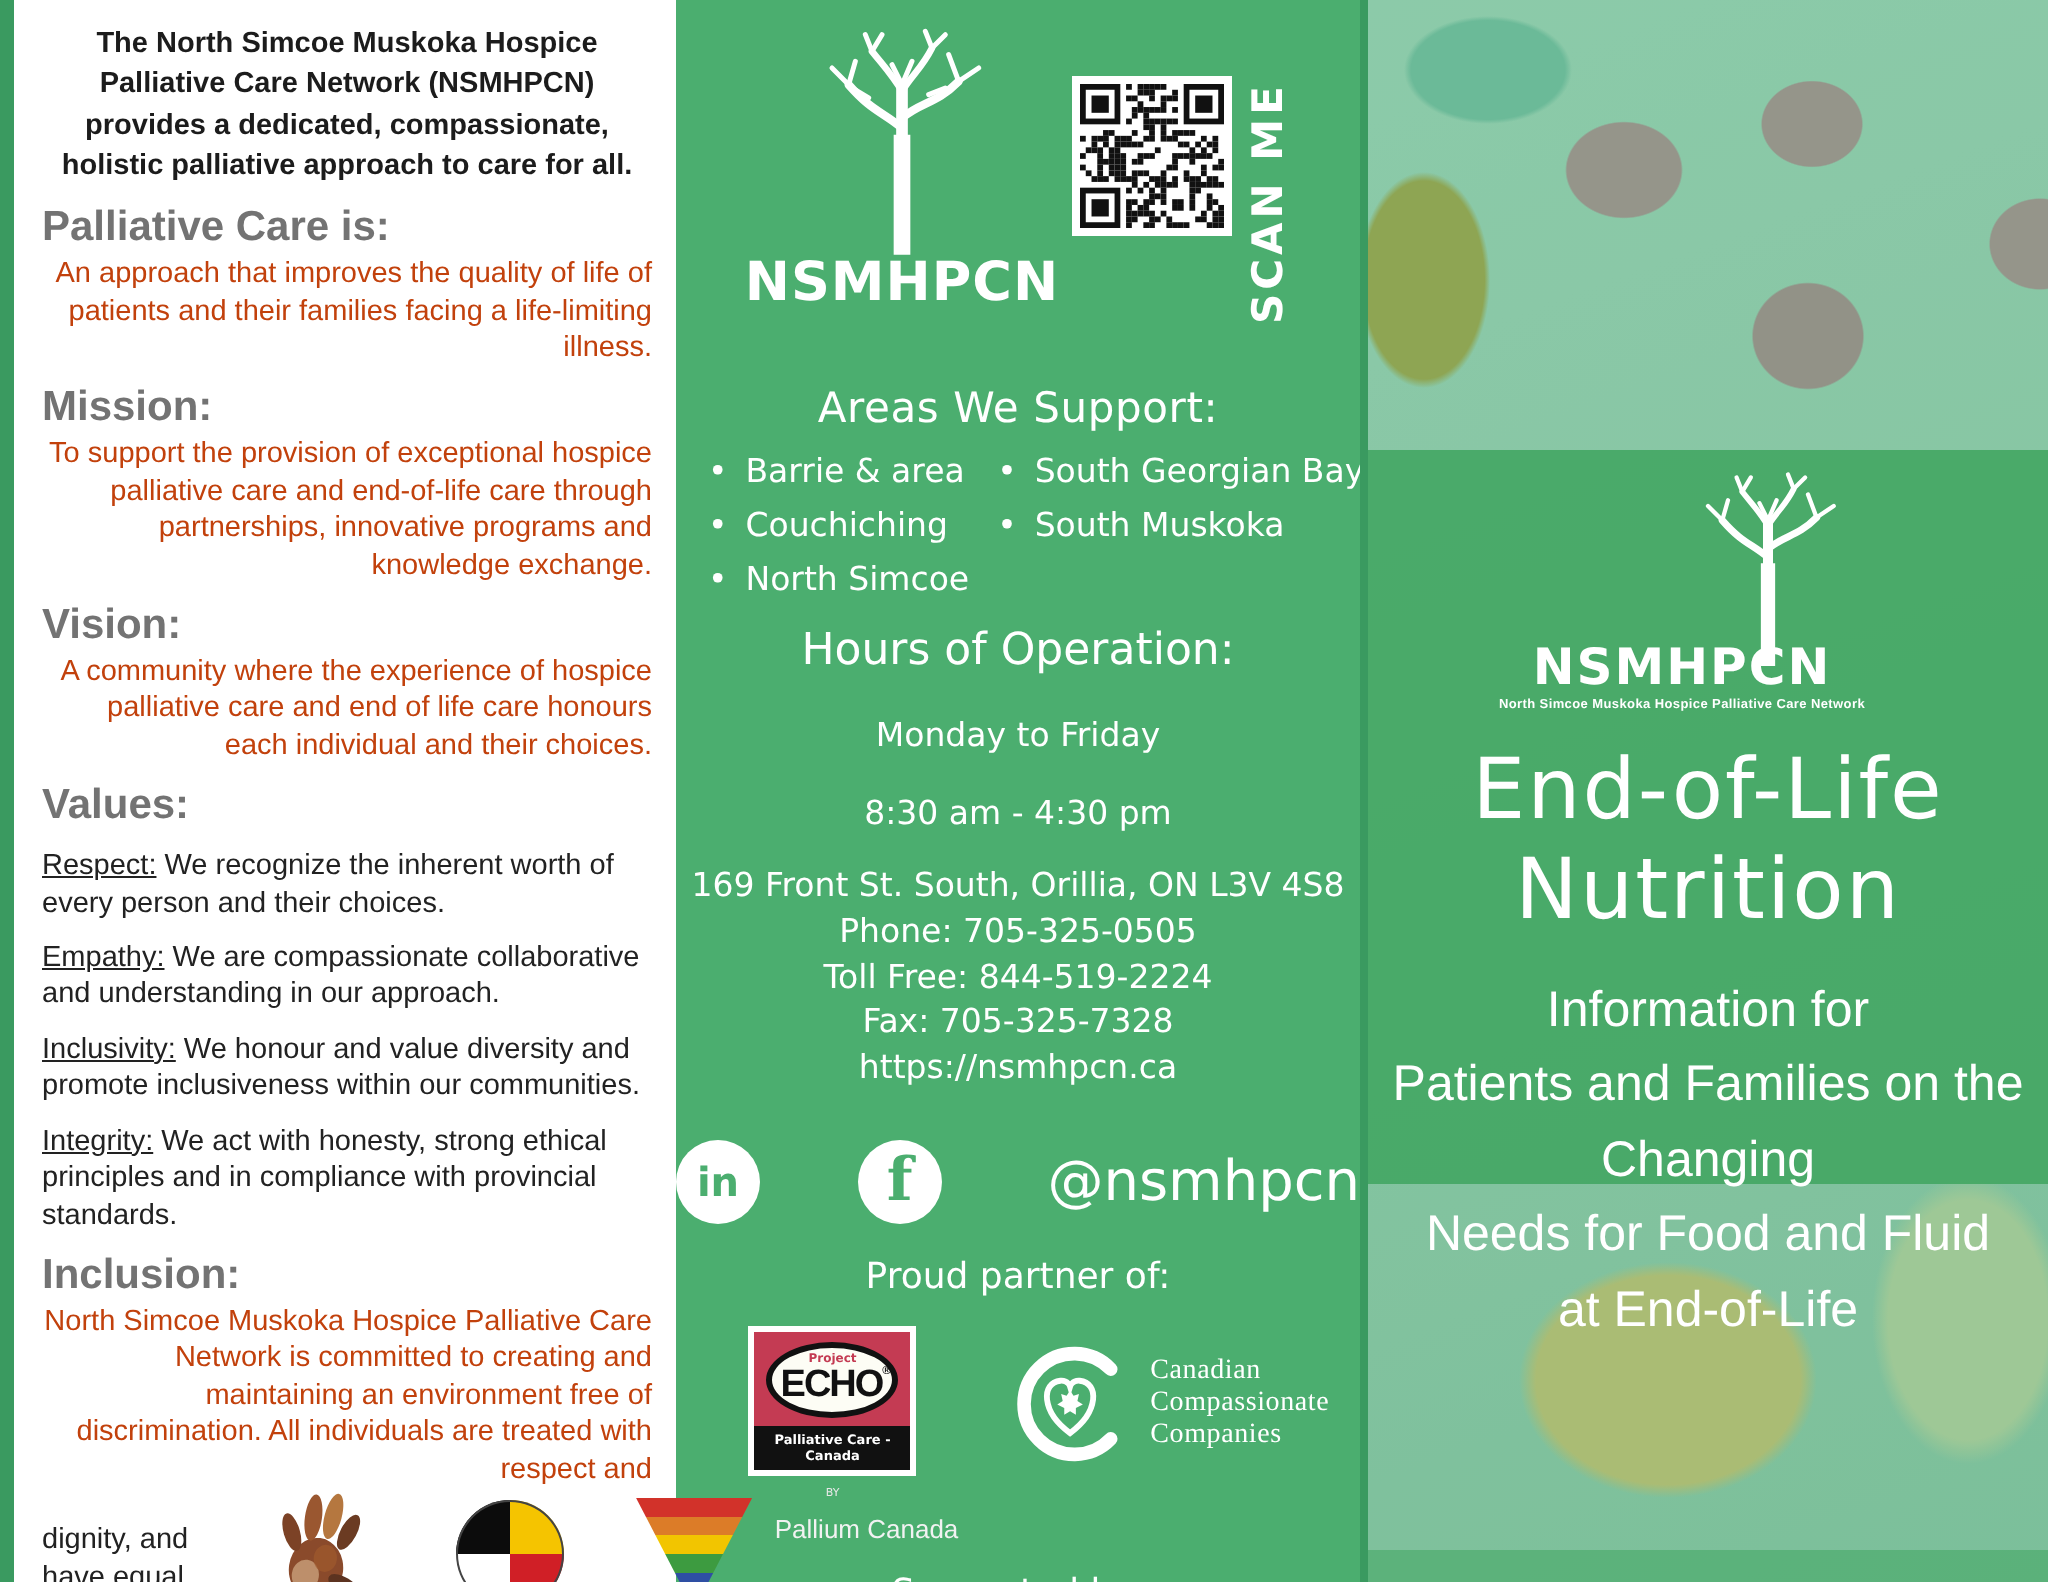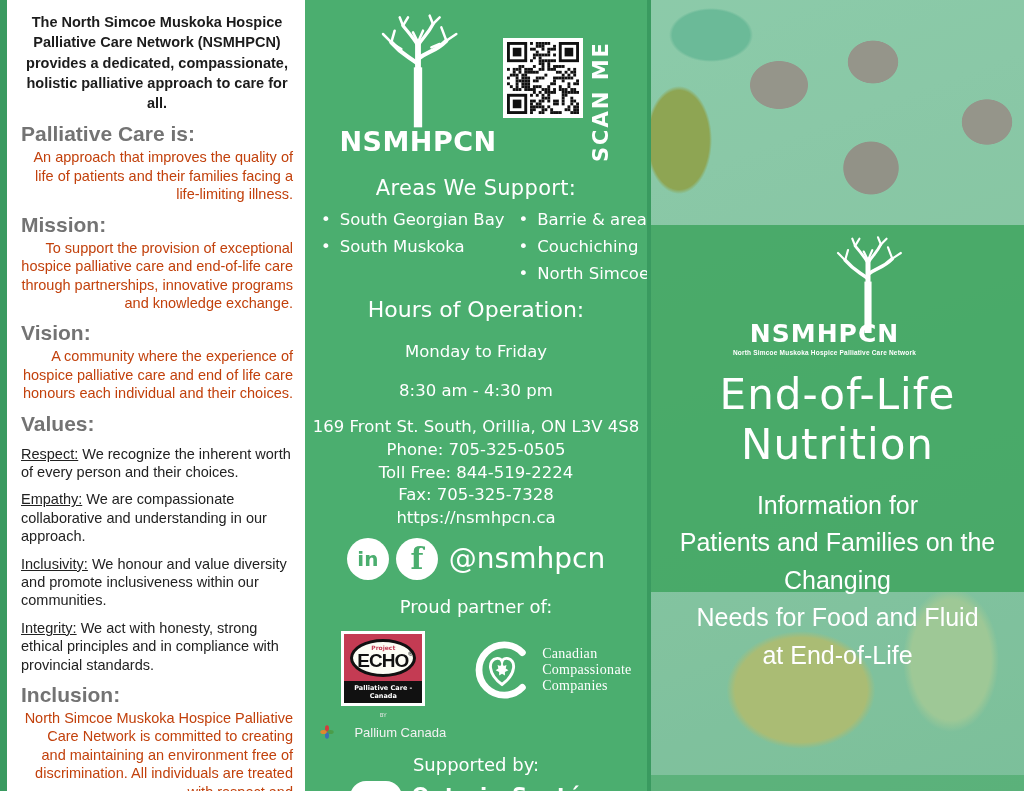--- a/index.html
+++ b/index.html
@@ -4,21 +4,21 @@
 <style>
   * { margin:0; padding:0; box-sizing:border-box; }
   html,body { background:#ffffff; }
   .page {
     position:relative; width:1024px; height:791px; display:flex;
     font-family:"Liberation Sans", sans-serif; overflow:hidden;
     border-left:7px solid #3a9a60;
   }
   
   .left-panel {
-    width:298px; height:100%; background:#ffffff; color:#1c1c1c;
+    width:331px; height:100%; background:#ffffff; color:#1c1c1c;
     padding:8px 12px 6px 14px; flex-shrink:0;
   }
   .intro { font-weight:bold; text-align:center; font-size:14.5px; line-height:1.4; padding:4px 2px 0 2px; }
   .lp-h { font-size:21px; font-weight:bold; color:#737373; margin-top:9px; margin-bottom:2px; }
   .lp-body { font-size:14.5px; line-height:1.27; color:#c2410c;text-align:right; }
   .value-item { font-size:14.5px; line-height:1.27; color:#222; margin-top:9px; }
   .value-term { text-decoration:underline; }
   .inclusion-flex { display:flex; align-items:flex-end; gap:6px; }
   .inclusion-tail { width:100px; font-size:14.5px; line-height:1.3; color:#222; }
   .inclusion-icons { display:flex; align-items:center; gap:36px; padding-bottom:8px; padding-left:16px; }
@@ -42,28 +42,28 @@
   .mid-top { display:flex; justify-content:center; align-items:flex-start; gap:6px; }
   .tree-block { display:flex; flex-direction:column; align-items:center; }
   .tree-svg { width:100px; height:118px; }
   .mid-logo-word { font-size:27px; font-weight:bold; letter-spacing:0.5px; margin-top:-2px; }
   .qr-wrap { background:#ffffff; padding:4px; margin-top:28px; width:80px; height:80px; }
   .qr-wrap svg { width:72px; height:72px; display:block; }
   .scan-me {
     writing-mode:vertical-rl; transform:rotate(180deg);
     font-size:21px; font-weight:600; letter-spacing:2px; margin-top:26px; height:132px;
   }
-  .areas-h { font-size:21px; margin-top:8px; letter-spacing:0.3px; }
+  .areas-h { font-size:21px; margin-top:24px; letter-spacing:0.3px; }
   .areas-cols { display:flex; justify-content:flex-start; text-align:left; margin-top:10px; padding-left:16px; gap:14px; }
   .area-li { font-size:16.5px; margin-bottom:8px; white-space:nowrap; }
   .area-li::before { content:"•"; margin-right:9px; }
   .hours-h { font-size:22px; margin-top:6px; }
   .hours-line { font-size:16.5px; margin-top:20px; }
   .contact { margin-top:16px; font-size:16.5px; line-height:1.38; }
-  .social-row { display:flex; justify-content:center; align-items:center; gap:7px; margin-top:8px; }
+  .social-row { display:flex; justify-content:space-between; align-items:center; gap:7px; margin-top:24px; }
   .social-circle {
     width:42px; height:42px; border-radius:50%; background:#ffffff; color:#4bae6f;
     display:flex; align-items:center; justify-content:center; font-weight:bold;
   }
   .social-circle.li { font-size:20px; }
   .social-circle.fb { font-size:30px; font-family:"DejaVu Serif", serif; }
   .social-handle { font-size:28px; margin-left:4px; }
   .partner-h { font-size:18px; margin-top:16px; }
   .partner-row { display:flex; justify-content:center; align-items:flex-start; gap:26px; margin-top:14px; }
   .echo-block { display:flex; flex-direction:column; align-items:center; }
@@ -414,27 +414,27 @@
             <rect x="1" y="19" width="5" height="5" fill="#fff"></rect>
             <rect x="2" y="20" width="3" height="3" fill="#111"></rect>
           </svg>
       </div>
       <div class="scan-me">SCAN ME</div>
     </div>
 
     <div class="areas-h">Areas We Support:</div>
     <div class="areas-cols">
       <div>
-        <div class="area-li">South Georgian Bay</div>
-        <div class="area-li">South Muskoka</div>
-      </div>
-      <div>
         <div class="area-li">Barrie &amp; area</div>
         <div class="area-li">Couchiching</div>
         <div class="area-li">North Simcoe</div>
+      </div>
+      <div>
+        <div class="area-li">South Georgian Bay</div>
+        <div class="area-li">South Muskoka</div>
       </div>
     </div>
 
     <div class="hours-h">Hours of Operation:</div>
     <div class="hours-line">Monday to Friday</div>
     <div class="hours-line">8:30 am - 4:30 pm</div>
 
     <div class="contact">
       <div>169 Front St. South, Orillia, ON  L3V 4S8</div>
       <div>Phone: 705-325-0505</div>

